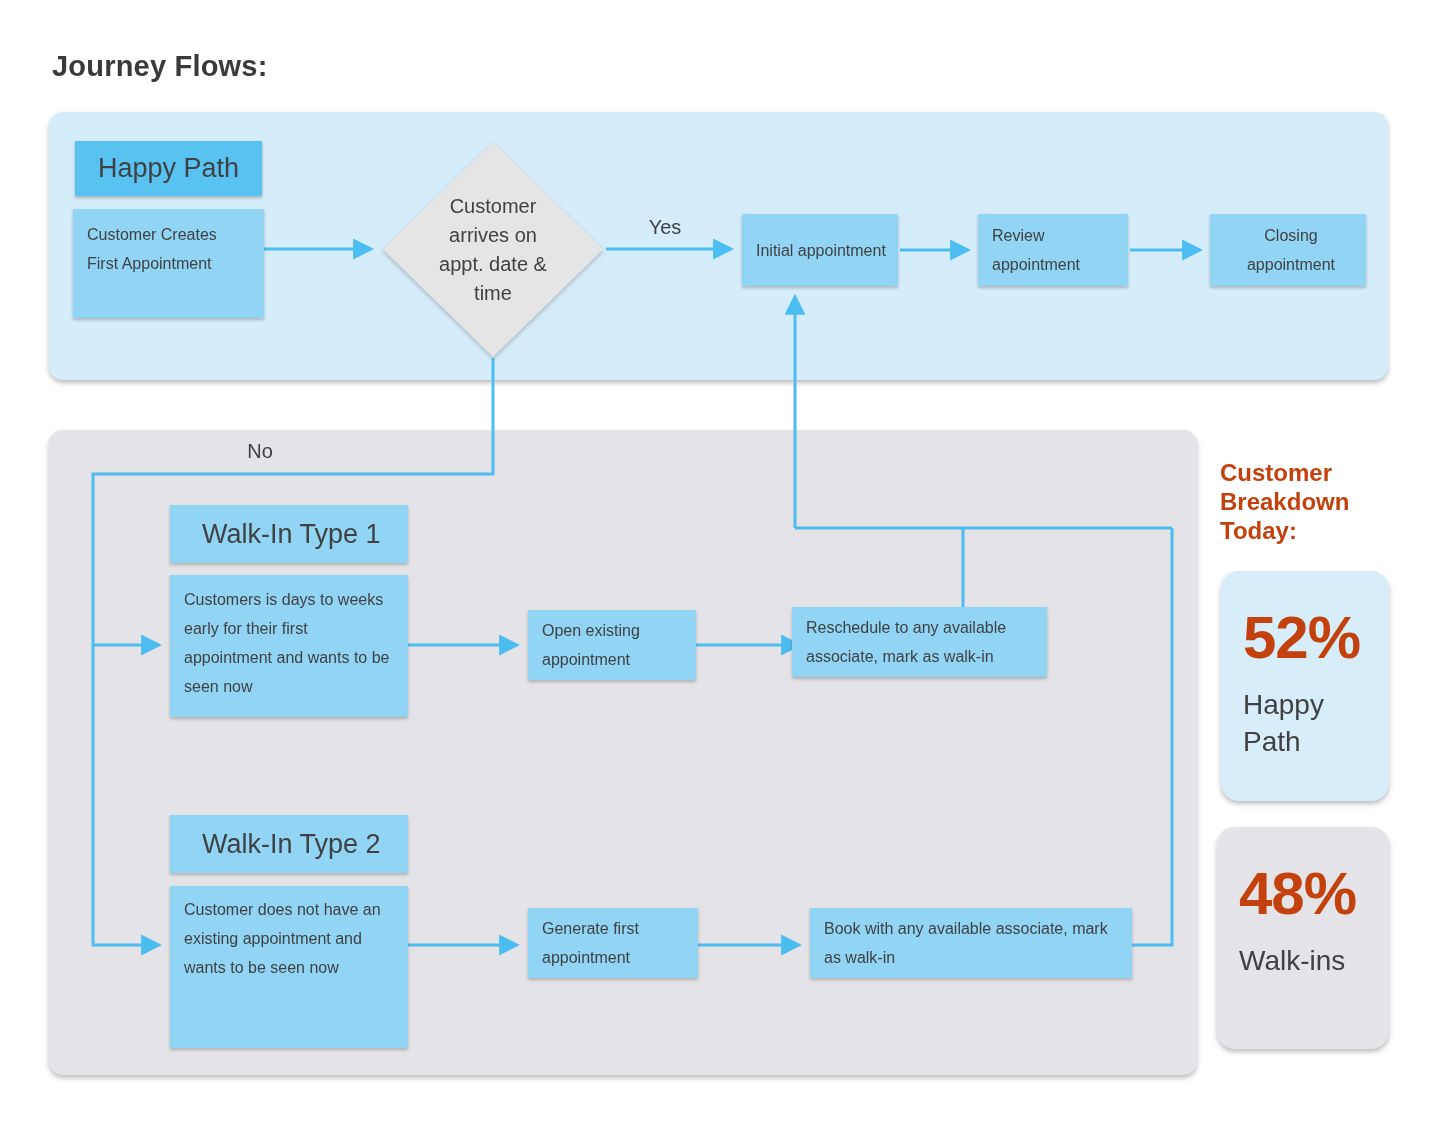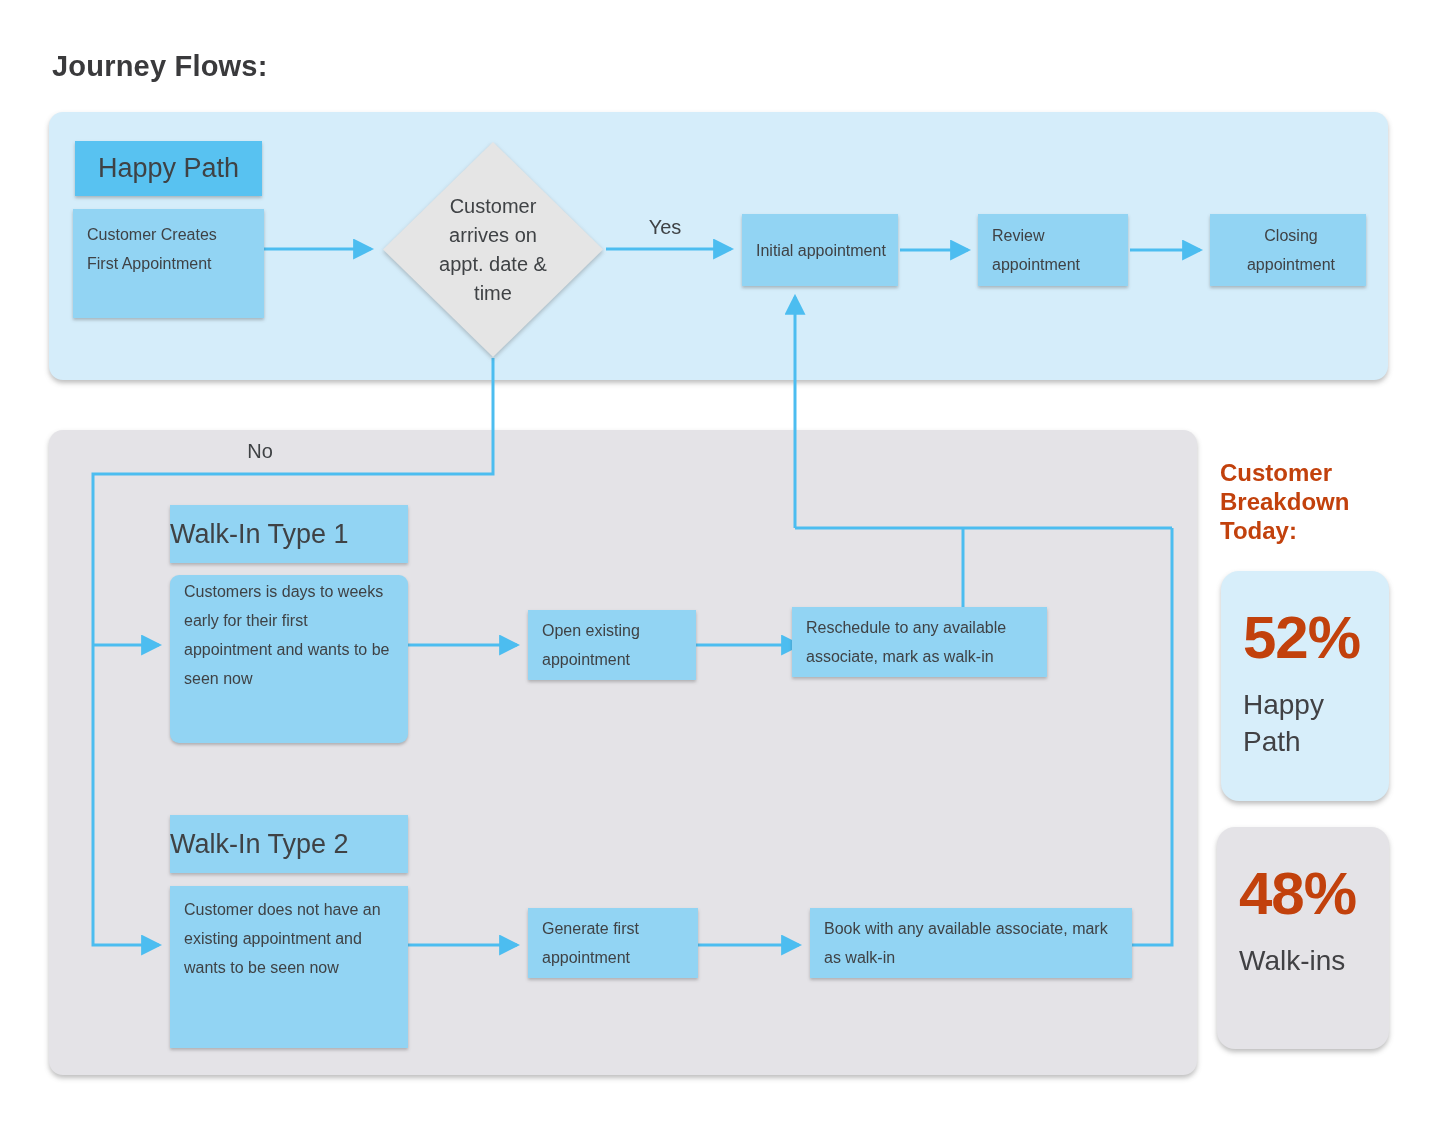--- a/index.html
+++ b/index.html
@@ -100,25 +100,25 @@
     color: #3f4245;
     font-size: 20px;
     z-index: 3;
     text-align: center;
   }
   .label-yes { left: 630px; top: 216px; width: 70px; }
   .label-no  { left: 230px; top: 440px; width: 60px; }
 
   .node-header {
     display: flex; align-items: center;
-    padding-left: 0;
+    padding-left: 32px;
     font-size: 27px;
   }
   .header-w1 { left: 170px; top: 505px; width: 238px; height: 58px; }
-  .desc-w1   { left: 170px; top: 575px; width: 238px; height: 168px; padding: 2px 14px; border-radius: 9px; }
+  .desc-w1   { left: 170px; top: 575px; width: 238px; height: 142px; padding: 10px 14px; }
   .step-open { left: 528px; top: 610px; width: 168px; height: 70px; }
   .step-resched { left: 792px; top: 607px; width: 255px; height: 70px; }
 
   .header-w2 { left: 170px; top: 815px; width: 238px; height: 58px; }
   .desc-w2   { left: 170px; top: 886px; width: 238px; height: 162px; padding: 9px 14px; }
   .step-generate { left: 528px; top: 908px; width: 170px; height: 70px; }
   .step-book     { left: 810px; top: 908px; width: 322px; height: 70px; }
 
   .breakdown-heading {
     left: 1220px; top: 458px;

